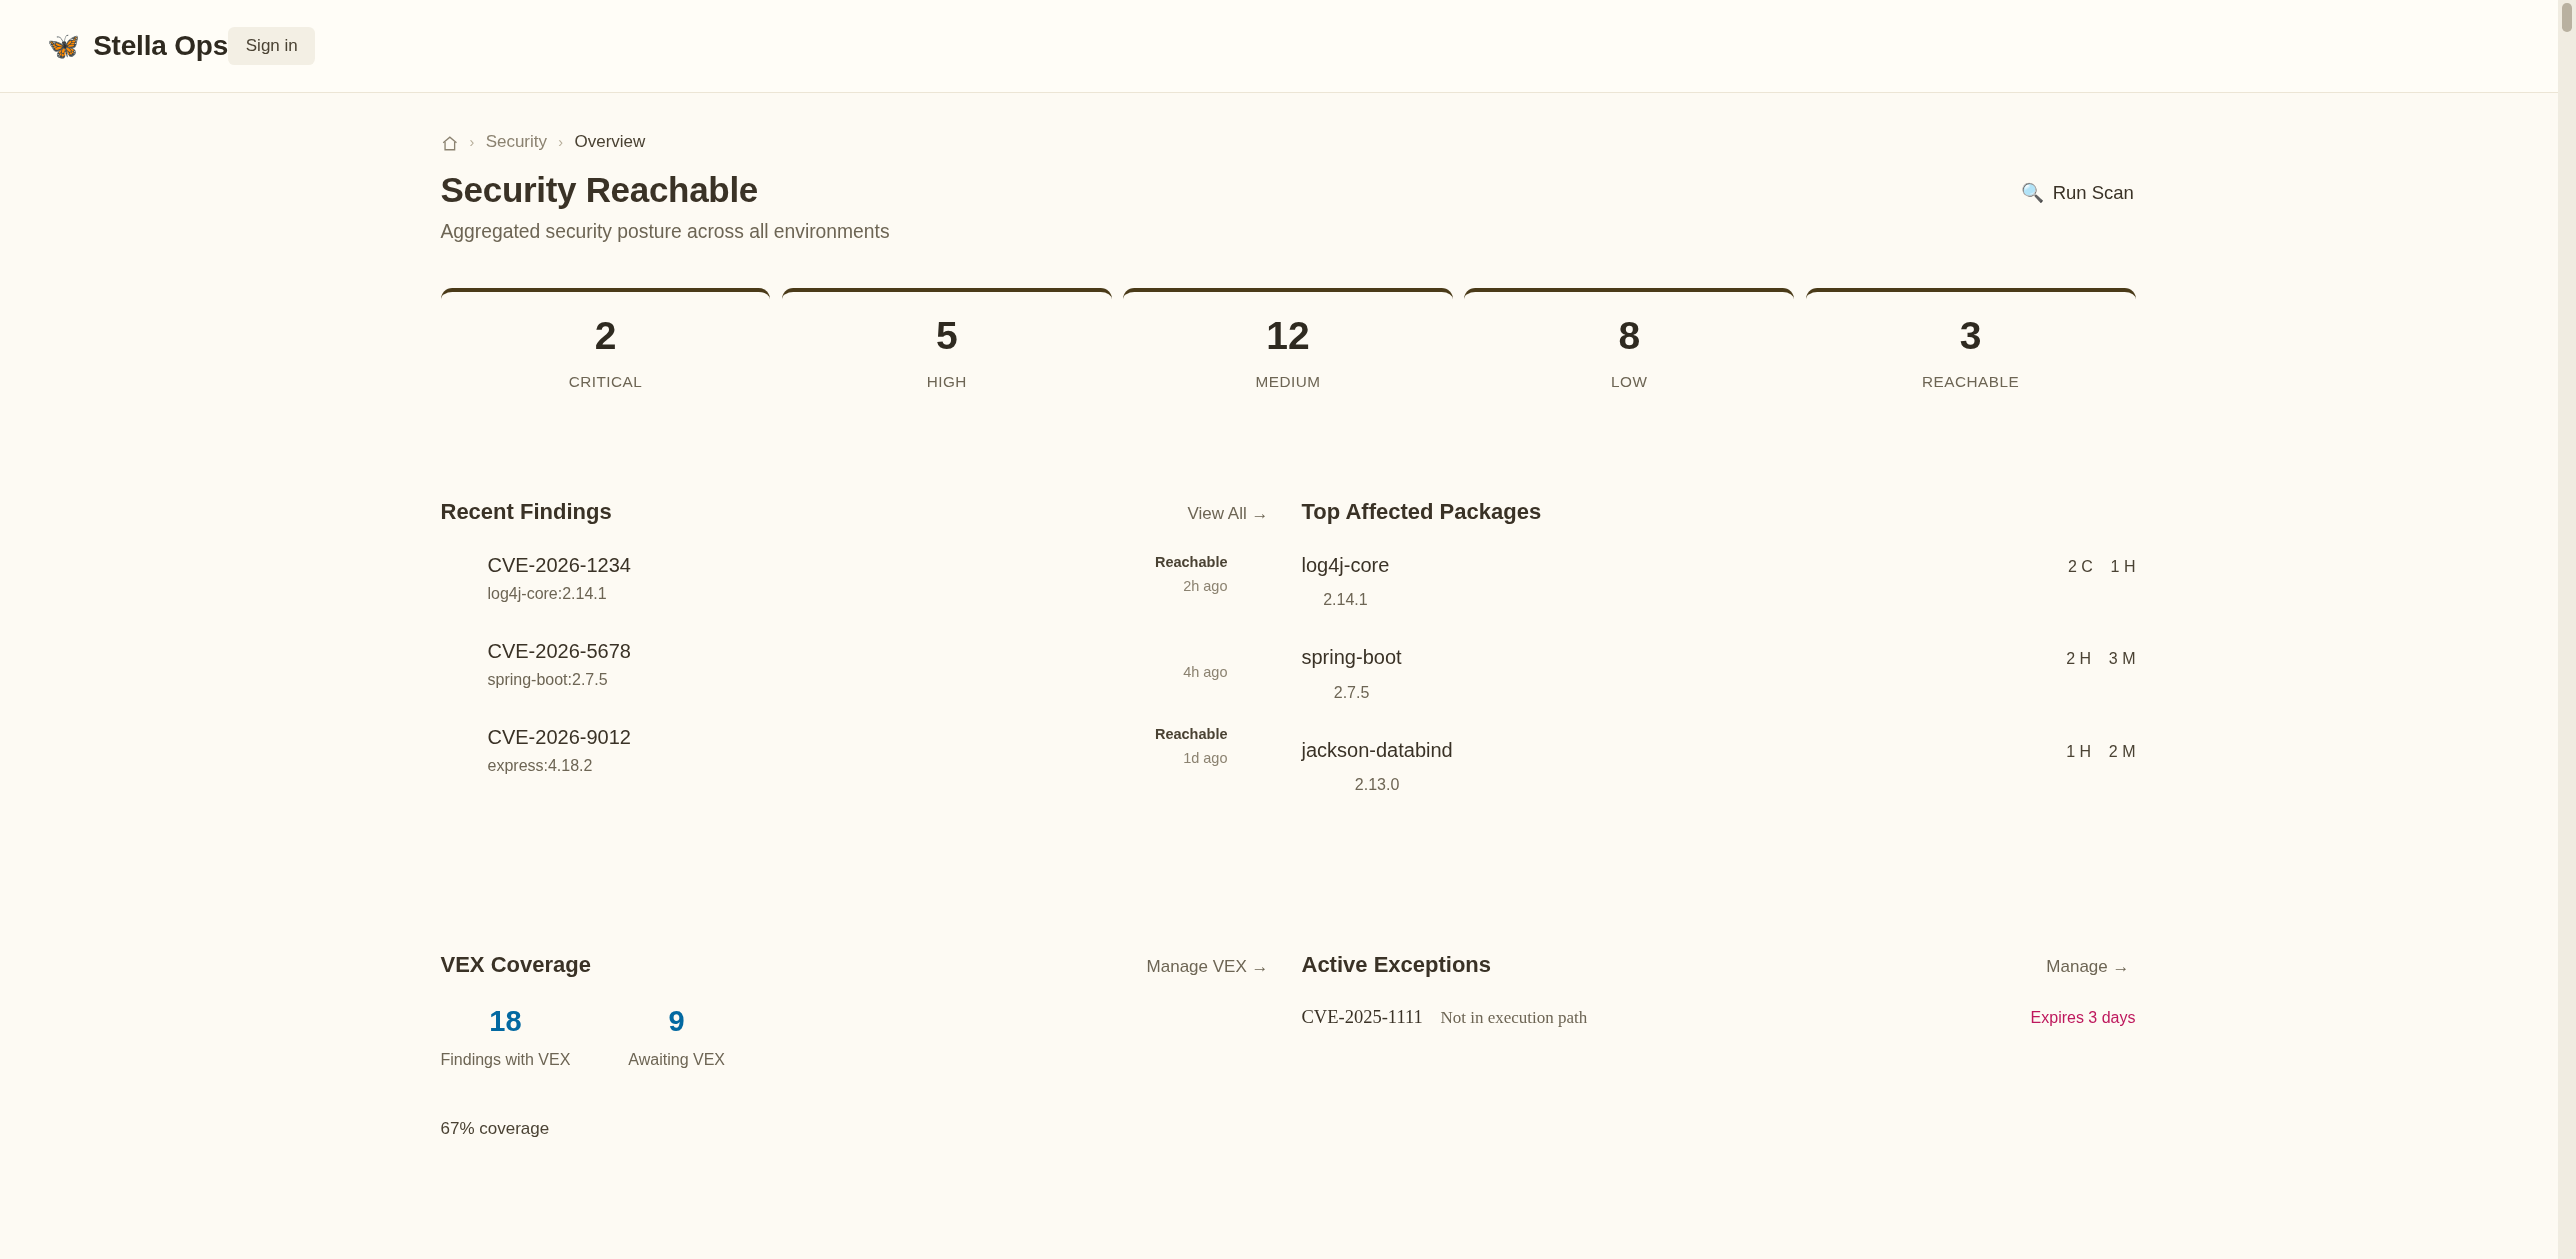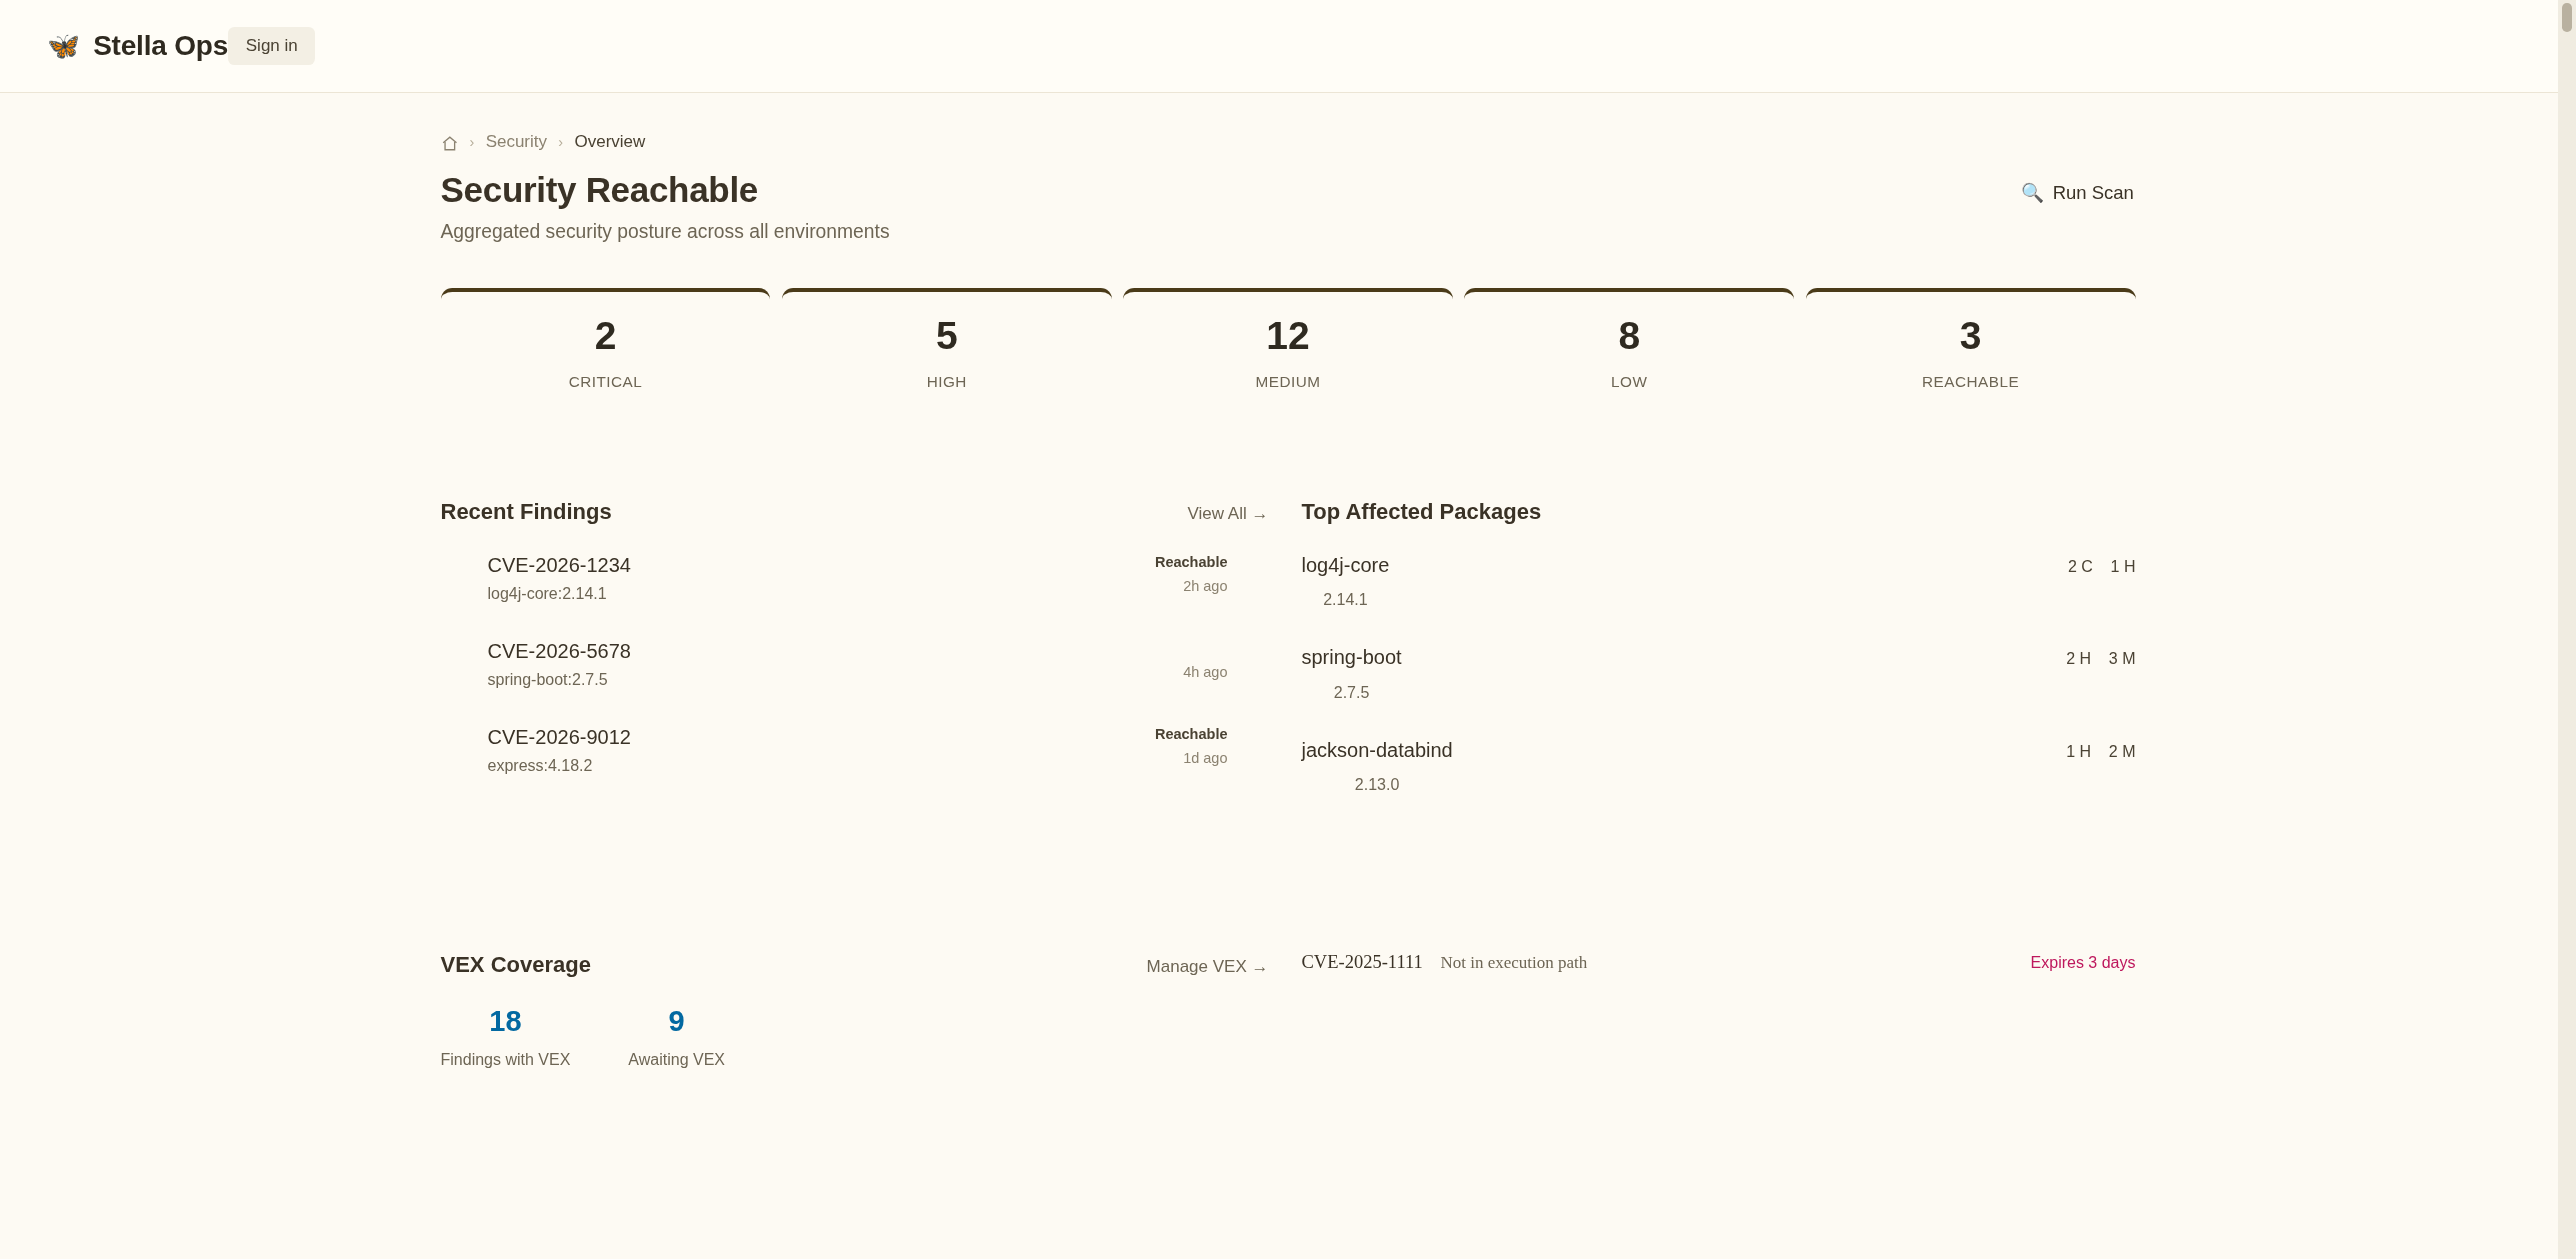--- a/index.html
+++ b/index.html
@@ -436,23 +436,28 @@
           <div class="vex-row">
             <div class="vex-block">
               <div class="vex-num">18</div>
               <div class="vex-cap">Findings with VEX</div>
             </div>
             <div class="vex-block">
               <div class="vex-num">9</div>
               <div class="vex-cap">Awaiting VEX</div>
             </div>
           </div>
+          <div class="vex-coverage">67% coverage</div>
         </div>
 
         <div class="col">
+          <div class="panel-head">
+            <span class="panel-title">Active Exceptions</span>
+            <button class="panel-action">Manage →</button>
+          </div>
           <div class="exc">
             <div class="exc-left">
               <span class="exc-id">CVE-2025-1111</span>
               <span class="exc-reason">Not in execution path</span>
             </div>
             <span class="exc-exp">Expires 3 days</span>
           </div>
         </div>
       </div>
 

